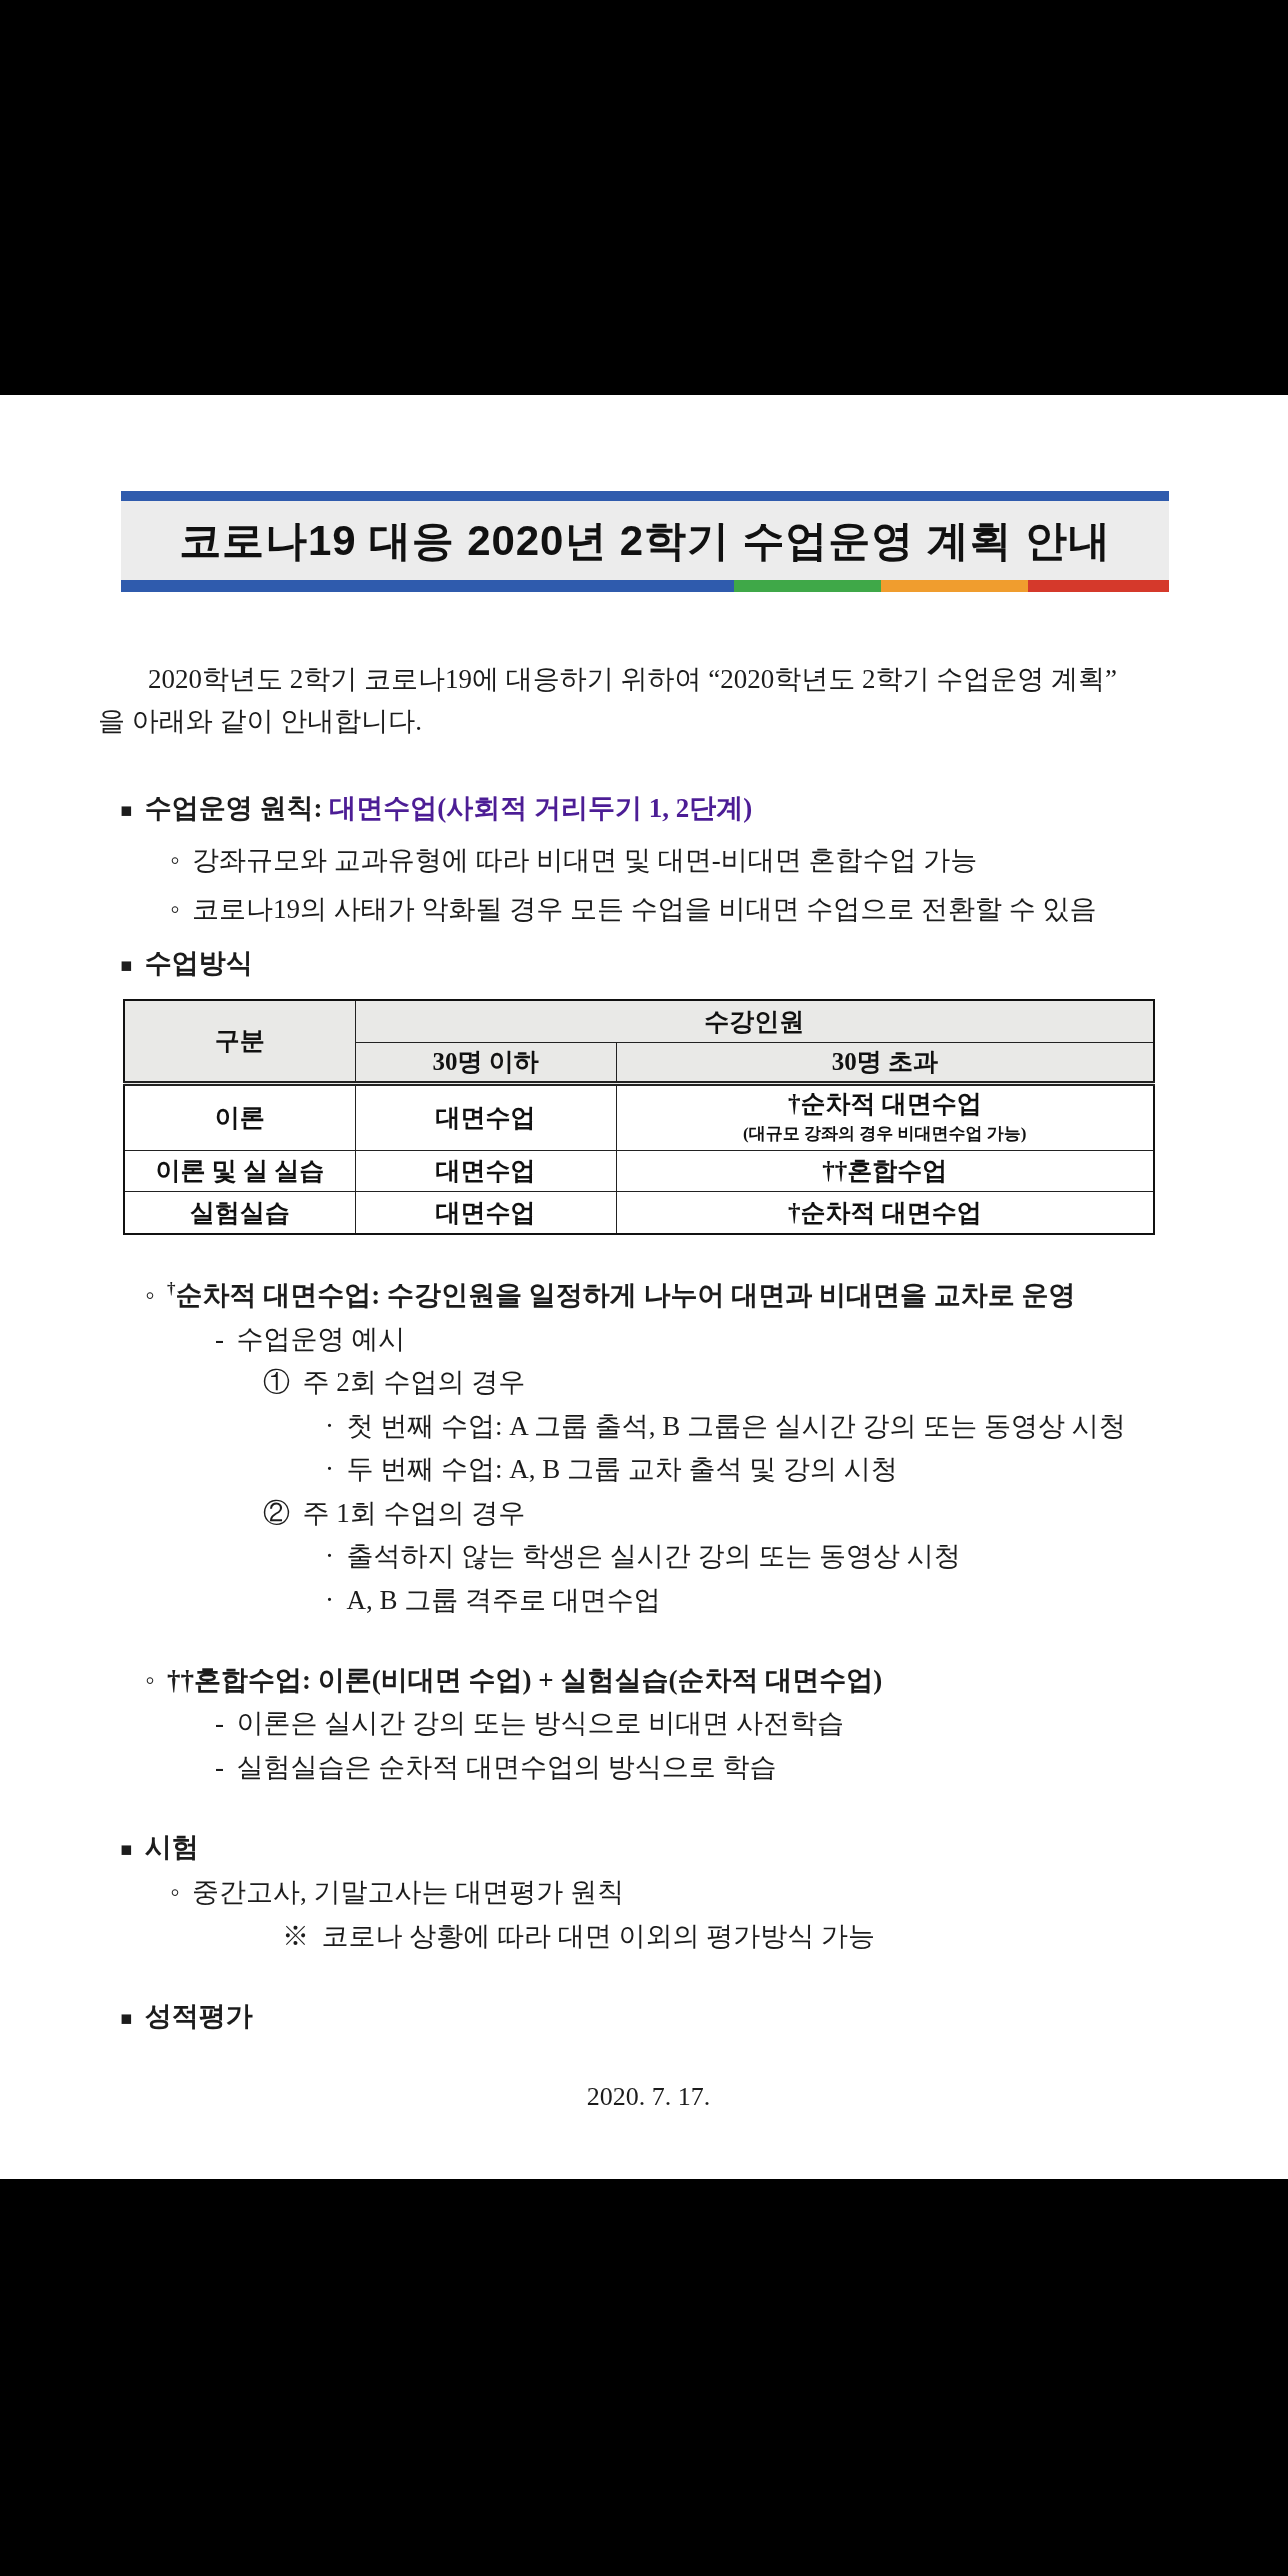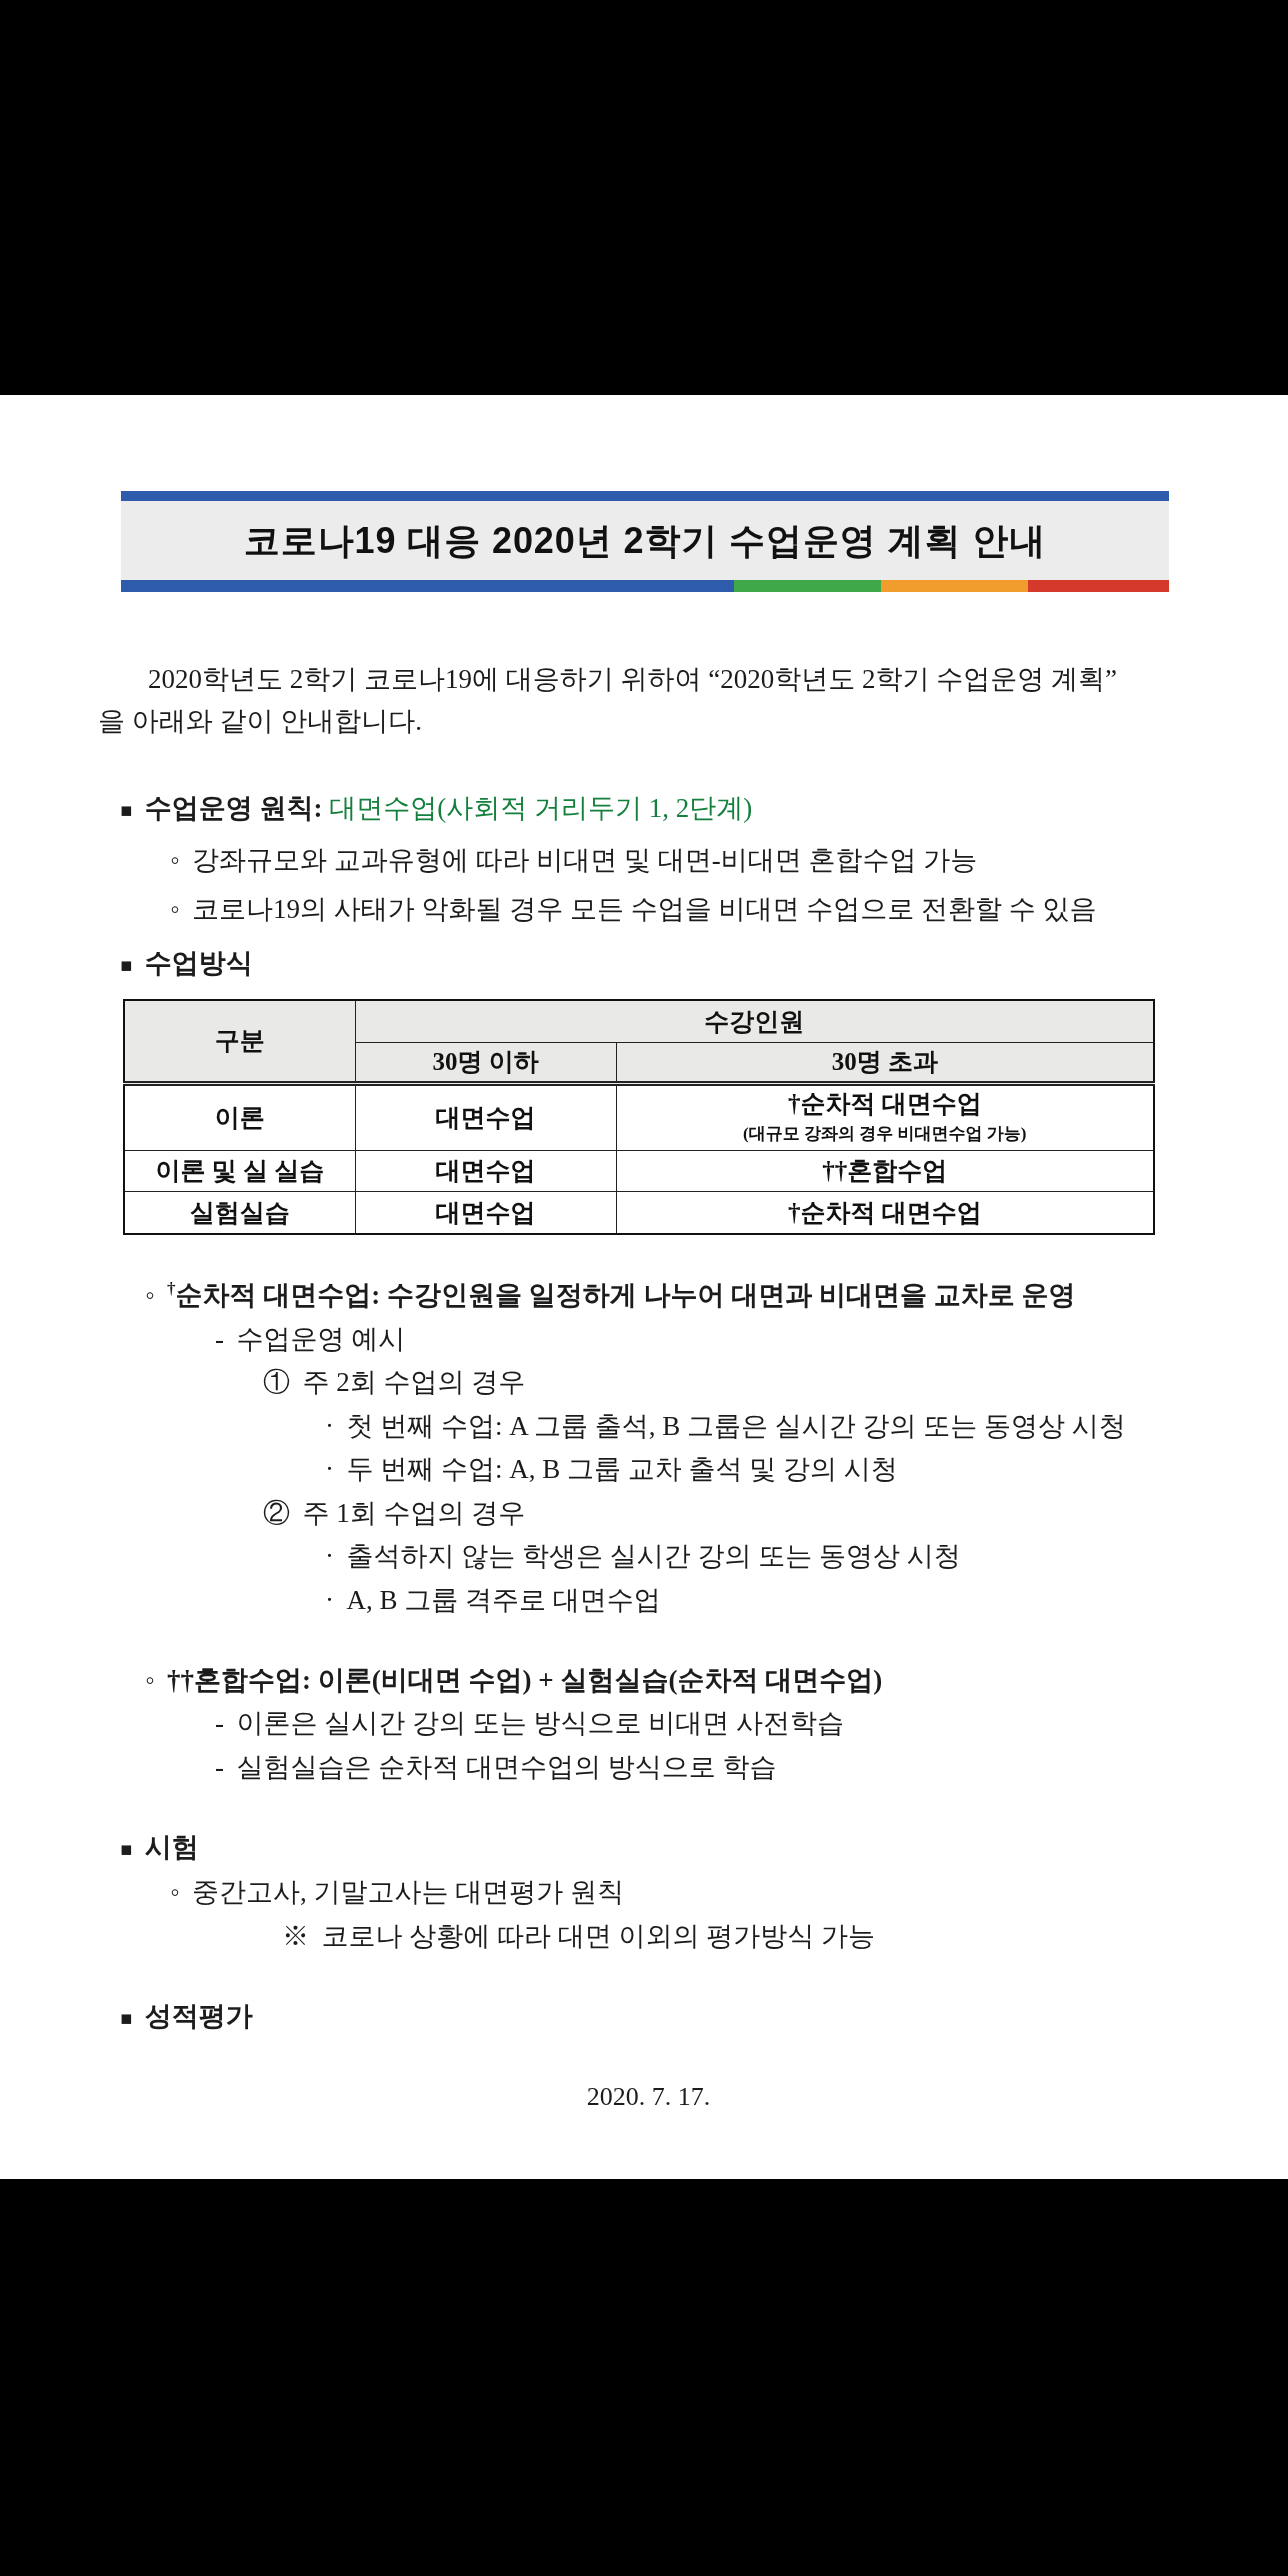--- a/index.html
+++ b/index.html
@@ -10,38 +10,38 @@
   .page{
     height:1784px;background:#ffffff;box-sizing:border-box;padding-top:96px;overflow:hidden;
     font-family:"Liberation Serif","DejaVu Serif",serif;color:#1c1c1c;
   }
   
   .banner{margin:0 119px 0 121px;}
   .stripe-top{height:9.8px;background:#2f5bad;}
   .band{
     background:#ececec;text-align:center;padding:14.3px 5.4px 13.4px;
     font-family:"Liberation Sans","DejaVu Sans",sans-serif;font-weight:bold;
-    font-size:36px;line-height:52px;letter-spacing:0.9px;color:#111;
+    font-size:42px;line-height:52px;letter-spacing:0.9px;color:#111;
   }
   .stripe-bottom{height:11.6px;display:flex;}
   .seg{height:100%;}
   .seg.blue{width:58.5%;background:#2f5bad;}
   .seg.green{width:14%;background:#3fa848;}
   .seg.orange{width:14%;background:#f09d2e;}
   .seg.red{width:13.5%;background:#d5392b;}
   
   .content{margin:0 89px 0 98px;font-size:27px;line-height:39px;}
   .intro{margin-top:66px;line-height:42px;}
   .intro .first{text-indent:50px;}
   .line{margin-top:10.7px;}
   .tight{margin-top:4.5px;}
   .mk{margin-right:12.5px;}
   .sq{font-size:19.7px;}
   .bold{font-weight:bold;}
-  .blue-text{color:#15803d;font-weight:normal;margin-top:8px;}
+  .blue-text{color:#4c1d95;font-weight:bold;margin-top:8px;}
   sup.dg{font-size:17px;line-height:0;}
   .indent-0{padding-left:22.4px;}
   .indent-sub{padding-left:72px;}
   .indent-note{padding-left:47px;font-family:Liberation Serif, serif;}
   .indent-dash{padding-left:117px;}
   .indent-num{padding-left:165px;}
   .indent-dot{padding-left:227px;}
   .indent-star{padding-left:184px;}
   .sec{margin-top:41px;}
   .sec-first{margin-top:47px;}

